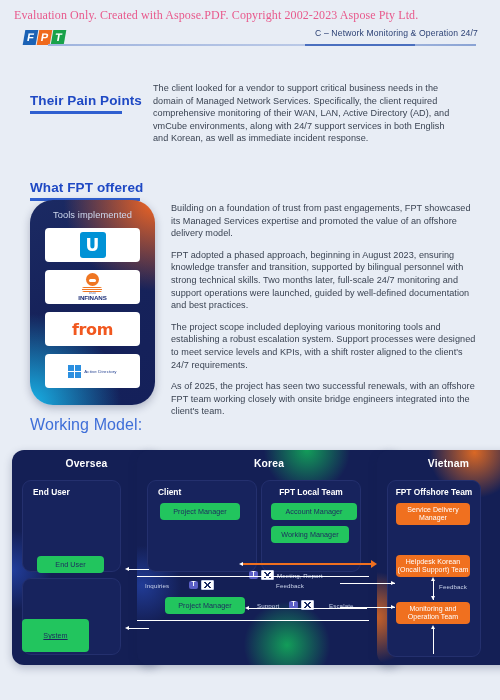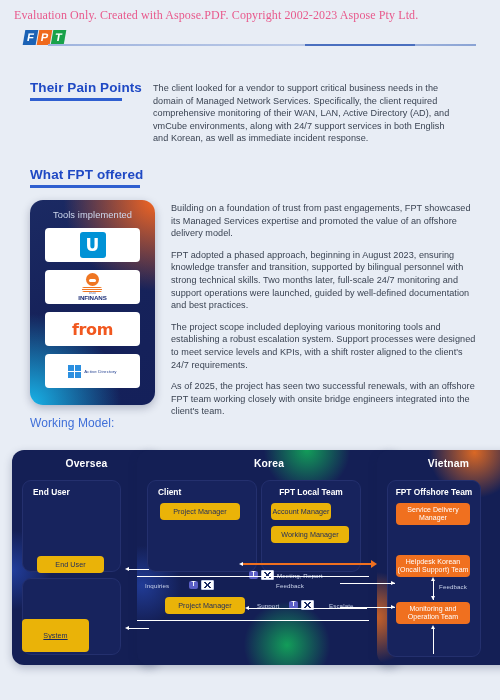--- a/index.html
+++ b/index.html
@@ -34,37 +34,37 @@
   .hdr-rule{
     position:absolute;left:48px;top:44px;width:428px;height:2px;
     background:linear-gradient(90deg,#9fb4de 0%,#b9c8e6 60%,#8aa3d4 100%);
   }
   .hdr-rule2{
     position:absolute;left:305px;top:44px;width:110px;height:2px;background:#4a6fbf;
   }
 
   
   .sec-h{
-    position:absolute;font-size:13.5px;font-weight:bold;color:#1f49c4;letter-spacing:.1px;
+    position:absolute;font-size:13.5px;font-weight:bold;color:#1f49c4;letter-spacing:.1px;margin-top:13px;
   }
   .sec-h .ul{
     display:block;height:2.5px;background:#2f5fd0;margin-top:3px;
   }
 
   
   .copy{
     position:absolute;color:#3a4352;font-size:9.1px;line-height:12.6px;
     letter-spacing:.05px;
   }
   .copy p{margin:0 0 9px 0;}
 
   
   .tools{
     position:absolute;left:30px;top:200px;width:125px;height:205px;
-    border-radius:13px;
+    border-radius:23px;
     background:
       radial-gradient(circle at 100% 0%, #f26522 0%, rgba(242,101,34,0) 38%),
       radial-gradient(circle at 0% 100%, #18b4e9 0%, rgba(24,180,233,0) 38%),
       linear-gradient(160deg,#1b2a63 0%,#16225a 50%,#14205a 100%);
     box-shadow:0 3px 9px rgba(20,30,70,.28);
     overflow:hidden;
   }
   .tools-title{
     position:absolute;top:10px;left:0;width:100%;text-align:center;
     color:#cfd9ee;font-size:9.3px;letter-spacing:.1px;
@@ -95,21 +95,21 @@
   .ms-row{display:flex;align-items:center;gap:3px;}
   .ms-sq{width:13px;height:13px;
     background:
       linear-gradient(#2b8fe0 0 0) 0 0/6px 6px no-repeat,
       linear-gradient(#2b8fe0 0 0) 7px 0/6px 6px no-repeat,
       linear-gradient(#2b8fe0 0 0) 0 7px/6px 6px no-repeat,
       linear-gradient(#2b8fe0 0 0) 7px 7px/6px 6px no-repeat;}
   .ms-txt{font-size:4.4px;color:#1f3d8f;letter-spacing:.1px;}
 
   
-  .wm-label{position:absolute;left:30px;top:416px;color:#3f6fd8;font-size:12px;letter-spacing:.1px;}
+  .wm-label{position:absolute;left:30px;top:416px;color:#3f6fd8;font-size:16px;letter-spacing:.1px;}
 
   .panel{
     position:absolute;border-radius:12px;background:#141f55;
     box-shadow:0 3px 8px rgba(20,30,70,.25);overflow:hidden;padding-left:32px;
   }
   .p-oversea{left:12px;top:450px;width:117px;height:215px;}
   .p-korea{left:137px;top:450px;width:232px;height:215px;}
   .p-vietnam{left:377px;top:450px;width:111px;height:215px;}
 
   .p-title{
@@ -120,21 +120,21 @@
   .sub{
     position:absolute;border-radius:9px;background:#17235d;
     border:1px solid #24306e;overflow:hidden;
   }
   .sub-title{
     position:absolute;top:6px;left:10px;color:#fff;font-size:8.4px;font-weight:bold;
   }
   .sub-title.c{left:0;width:100%;text-align:center;}
 
   .wbox{
-    position:absolute;background:#eab308;border-radius:4px;
+    position:absolute;background:#22c55e;border-radius:4px;
     display:flex;align-items:center;justify-content:center;
     color:#1d2a5e;font-size:7.2px;letter-spacing:.05px;text-align:center;
   }
   .obox{
     position:absolute;background:#f0701f;border-radius:4px;
     display:flex;align-items:center;justify-content:center;
     color:#fff;font-size:7px;line-height:8.4px;letter-spacing:.05px;text-align:center;
   }
 
   .lbl{position:absolute;color:#c9d2ea;font-size:6.2px;letter-spacing:.1px;white-space:nowrap;}
@@ -172,20 +172,21 @@
 
 <div class="page">
 
   <div class="watermark">Evaluation Only. Created with Aspose.PDF. Copyright 2002-2023 Aspose Pty Ltd.</div>
 
   <div class="logo">
     <span class="lf">F</span>
     <span class="lp">P</span>
     <span class="lt">T</span>
   </div>
+  <div class="hdr-title">C – Network Monitoring &amp; Operation 24/7</div>
   <div class="hdr-rule"></div>
   <div class="hdr-rule2"></div>
 
   <div class="sec-h" style="left:30px;top:80px;">
     <span>Their Pain Points</span>
     <span class="ul" style="width:92px;"></span>
   </div>
   <div class="copy" style="left:153px;top:82px;width:305px;">
     <p>The client looked for a vendor to support critical business needs in the domain of Managed Network Services. Specifically, the client required comprehensive monitoring of their WAN, LAN, Active Directory (AD), and vmCube environments, along with 24/7 support services in both English and Korean, as well as immediate incident response.</p>
   </div>
@@ -260,21 +261,21 @@
     <div class="sub" style="left:10px;top:30px;width:108px;height:90px;">
       <div class="sub-title">Client</div>
     </div>
     <div class="wbox" style="left:23px;top:53px;width:80px;height:17px;">
       <span>Project Manager</span>
     </div>
 
     <div class="sub" style="left:124px;top:30px;width:98px;height:90px;">
       <div class="sub-title c">FPT Local Team</div>
     </div>
-    <div class="wbox" style="left:134px;top:53px;width:60px;height:17px;">
+    <div class="wbox" style="left:134px;top:53px;width:86px;height:17px;">
       <span>Account Manager</span>
     </div>
     <div class="wbox" style="left:134px;top:76px;width:78px;height:17px;">
       <span>Working Manager</span>
     </div>
 
     <div class="wline" style="left:106px;top:114px;width:108px;"></div>
     <div class="wah-l" style="left:102px;top:111.5px;"></div>
     <div class="lbl" style="left:112px;top:120px;display:flex;align-items:center;gap:3px;">
       <span class="ic ic-teams"></span>

